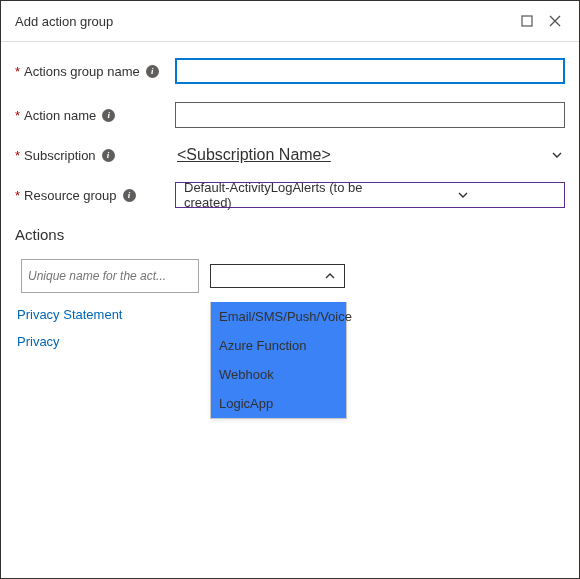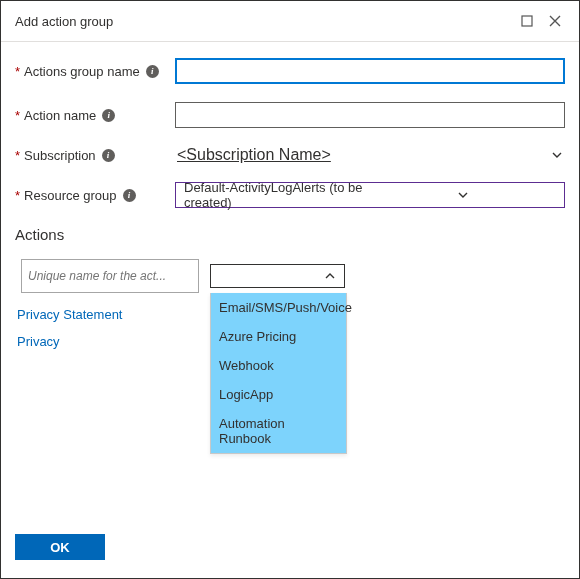--- a/index.html
+++ b/index.html
@@ -157,26 +157,26 @@
     display: flex;
     align-items: center;
     padding: 0 6px;
     cursor: pointer;
     position: relative;
     background: #fff;
   }
   .type-combo .spacer { flex: 1; }
   .dropdown {
     position: absolute;
-    top: 28px;
+    top: 37px;
     left: -1px;
     width: 137px;
     border: 1px solid #c8c8c8;
     border-top: none;
-    background: #7dd3fc;
+    background: #3b82f6;
     box-shadow: 0 2px 4px rgba(0,0,0,0.08);
     z-index: 10;
   }
   .dropdown-item {
     padding: 7px 8px;
     font-size: 13px;
     cursor: pointer;
     color: #323130;
   }
   .links {
@@ -294,37 +294,33 @@
         <div class="col-type">
           <div class="type-combo">
             <span class="spacer"></span>
             <span class="chev">
               <svg width="12" height="12" viewBox="0 0 12 12">
                   <path d="M2 8 L6 4 L10 8" fill="none" stroke="#323130" stroke-width="1.4"></path>
                 </svg>
             </span>
             <div class="dropdown">
               <div class="dropdown-item">Email/SMS/Push/Voice</div>
-              <div class="dropdown-item">Azure Pricing</div>
+              <div class="dropdown-item">Azure Function</div>
               <div class="dropdown-item">Webhook</div>
               <div class="dropdown-item">LogicApp</div>
-              <div class="dropdown-item">Automation Runbook</div>
             </div>
           </div>
         </div>
         <div class="col-status"></div>
         <div class="col-details"></div>
         <div class="col-actions"></div>
       </div>
     </div>
 
     <div class="links">
       <a>Privacy Statement</a>
       <a>Privacy</a>
     </div>
 
   </div>
 
-  <div class="footer">
-    <button class="ok-btn">OK</button>
-  </div>
 
 </div>
 
 </body></html>

